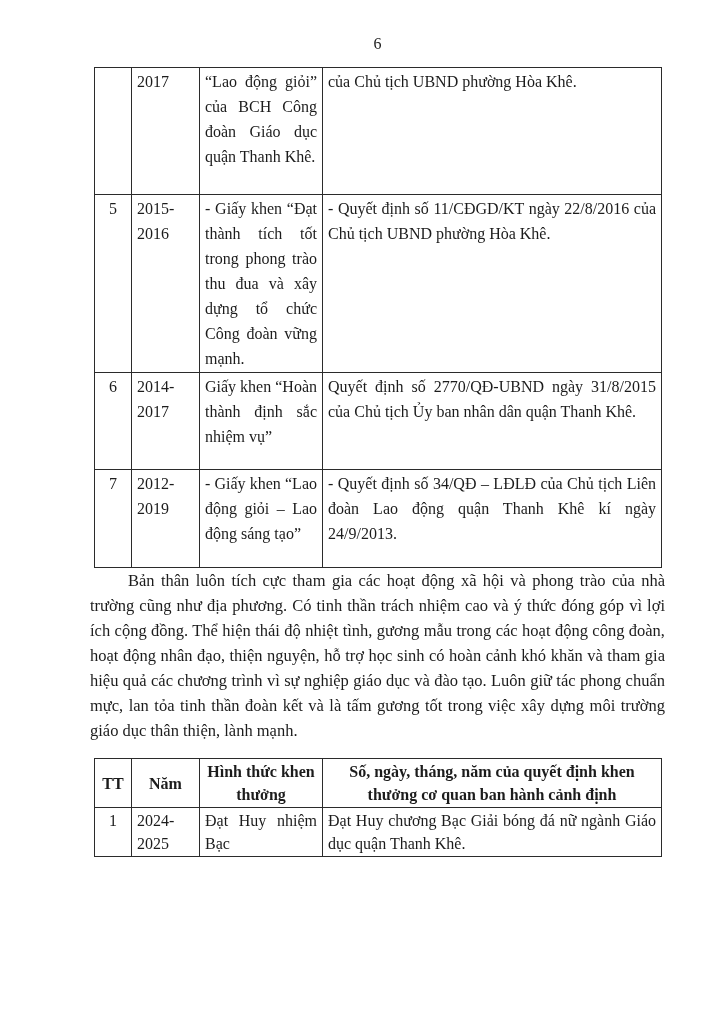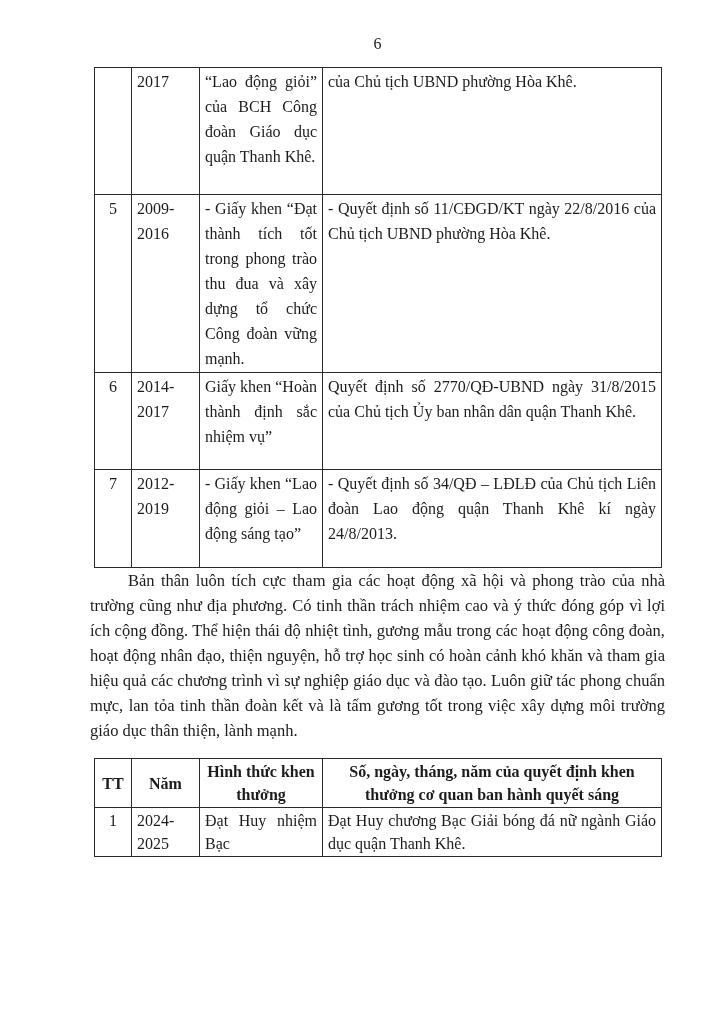--- a/index.html
+++ b/index.html
@@ -73,54 +73,54 @@
     </colgroup>
     <tbody>
       <tr style="height:127px">
         <td class="cell-tt"></td>
         <td class="cell-year">2017</td>
         <td class="cell-form">“Lao động giỏi” của BCH Công đoàn Giáo dục quận Thanh Khê.</td>
         <td class="cell-decision">của Chủ tịch UBND phường Hòa Khê.</td>
       </tr>
       <tr style="height:175px">
         <td class="cell-tt">5</td>
-        <td class="cell-year">2009-2016</td>
+        <td class="cell-year">2015-2016</td>
         <td class="cell-form">- Giấy khen “Đạt thành tích tốt trong phong trào thu đua và xây dựng tổ chức Công đoàn vững mạnh.</td>
         <td class="cell-decision v-mid">- Quyết định số 11/CĐGD/KT ngày 22/8/2016 của Chủ tịch UBND phường Hòa Khê.</td>
       </tr>
       <tr style="height:97px">
         <td class="cell-tt">6</td>
         <td class="cell-year">2014-2017</td>
         <td class="cell-form">Giấy khen “Hoàn thành định sắc nhiệm vụ”</td>
         <td class="cell-decision">Quyết định số 2770/QĐ-UBND ngày 31/8/2015 của Chủ tịch Ủy ban nhân dân quận Thanh Khê.</td>
       </tr>
       <tr style="height:98px">
         <td class="cell-tt">7</td>
         <td class="cell-year">2012-2019</td>
         <td class="cell-form">- Giấy khen “Lao động giỏi – Lao động sáng tạo”</td>
-        <td class="cell-decision v-mid">- Quyết định số 34/QĐ – LĐLĐ của Chủ tịch Liên đoàn Lao động quận Thanh Khê kí ngày 24/8/2013.</td>
+        <td class="cell-decision v-mid">- Quyết định số 34/QĐ – LĐLĐ của Chủ tịch Liên đoàn Lao động quận Thanh Khê kí ngày 24/9/2013.</td>
       </tr>
     </tbody>
   </table>
 
   <p class="para">Bản thân luôn tích cực tham gia các hoạt động xã hội và phong trào của nhà trường cũng như địa phương. Có tinh thần trách nhiệm cao và ý thức đóng góp vì lợi ích cộng đồng. Thể hiện thái độ nhiệt tình, gương mẫu trong các hoạt động công đoàn, hoạt động nhân đạo, thiện nguyện, hỗ trợ học sinh có hoàn cảnh khó khăn và tham gia hiệu quả các chương trình vì sự nghiệp giáo dục và đào tạo. Luôn giữ tác phong chuẩn mực, lan tỏa tinh thần đoàn kết và là tấm gương tốt trong việc xây dựng môi trường giáo dục thân thiện, lành mạnh.</p>
 
   <table class="awards t2">
     <colgroup>
       <col style="width:37px">
         <col style="width:68px">
         <col style="width:123px">
         <col style="width:339px">
     </colgroup>
     <thead>
       <tr style="height:47px">
         <th>TT</th>
         <th>Năm</th>
         <th>Hình thức khen thưởng</th>
-        <th>Số, ngày, tháng, năm của quyết định khen thưởng cơ quan ban hành quyết sáng</th>
+        <th>Số, ngày, tháng, năm của quyết định khen thưởng cơ quan ban hành cảnh định</th>
       </tr>
     </thead>
     <tbody>
       <tr style="height:48px">
         <td class="cell-tt">1</td>
         <td class="cell-year">2024-2025</td>
         <td class="cell-form">Đạt Huy nhiệm Bạc</td>
         <td class="cell-decision">Đạt Huy chương Bạc Giải bóng đá nữ ngành Giáo dục quận Thanh Khê.</td>
       </tr>
     </tbody>

